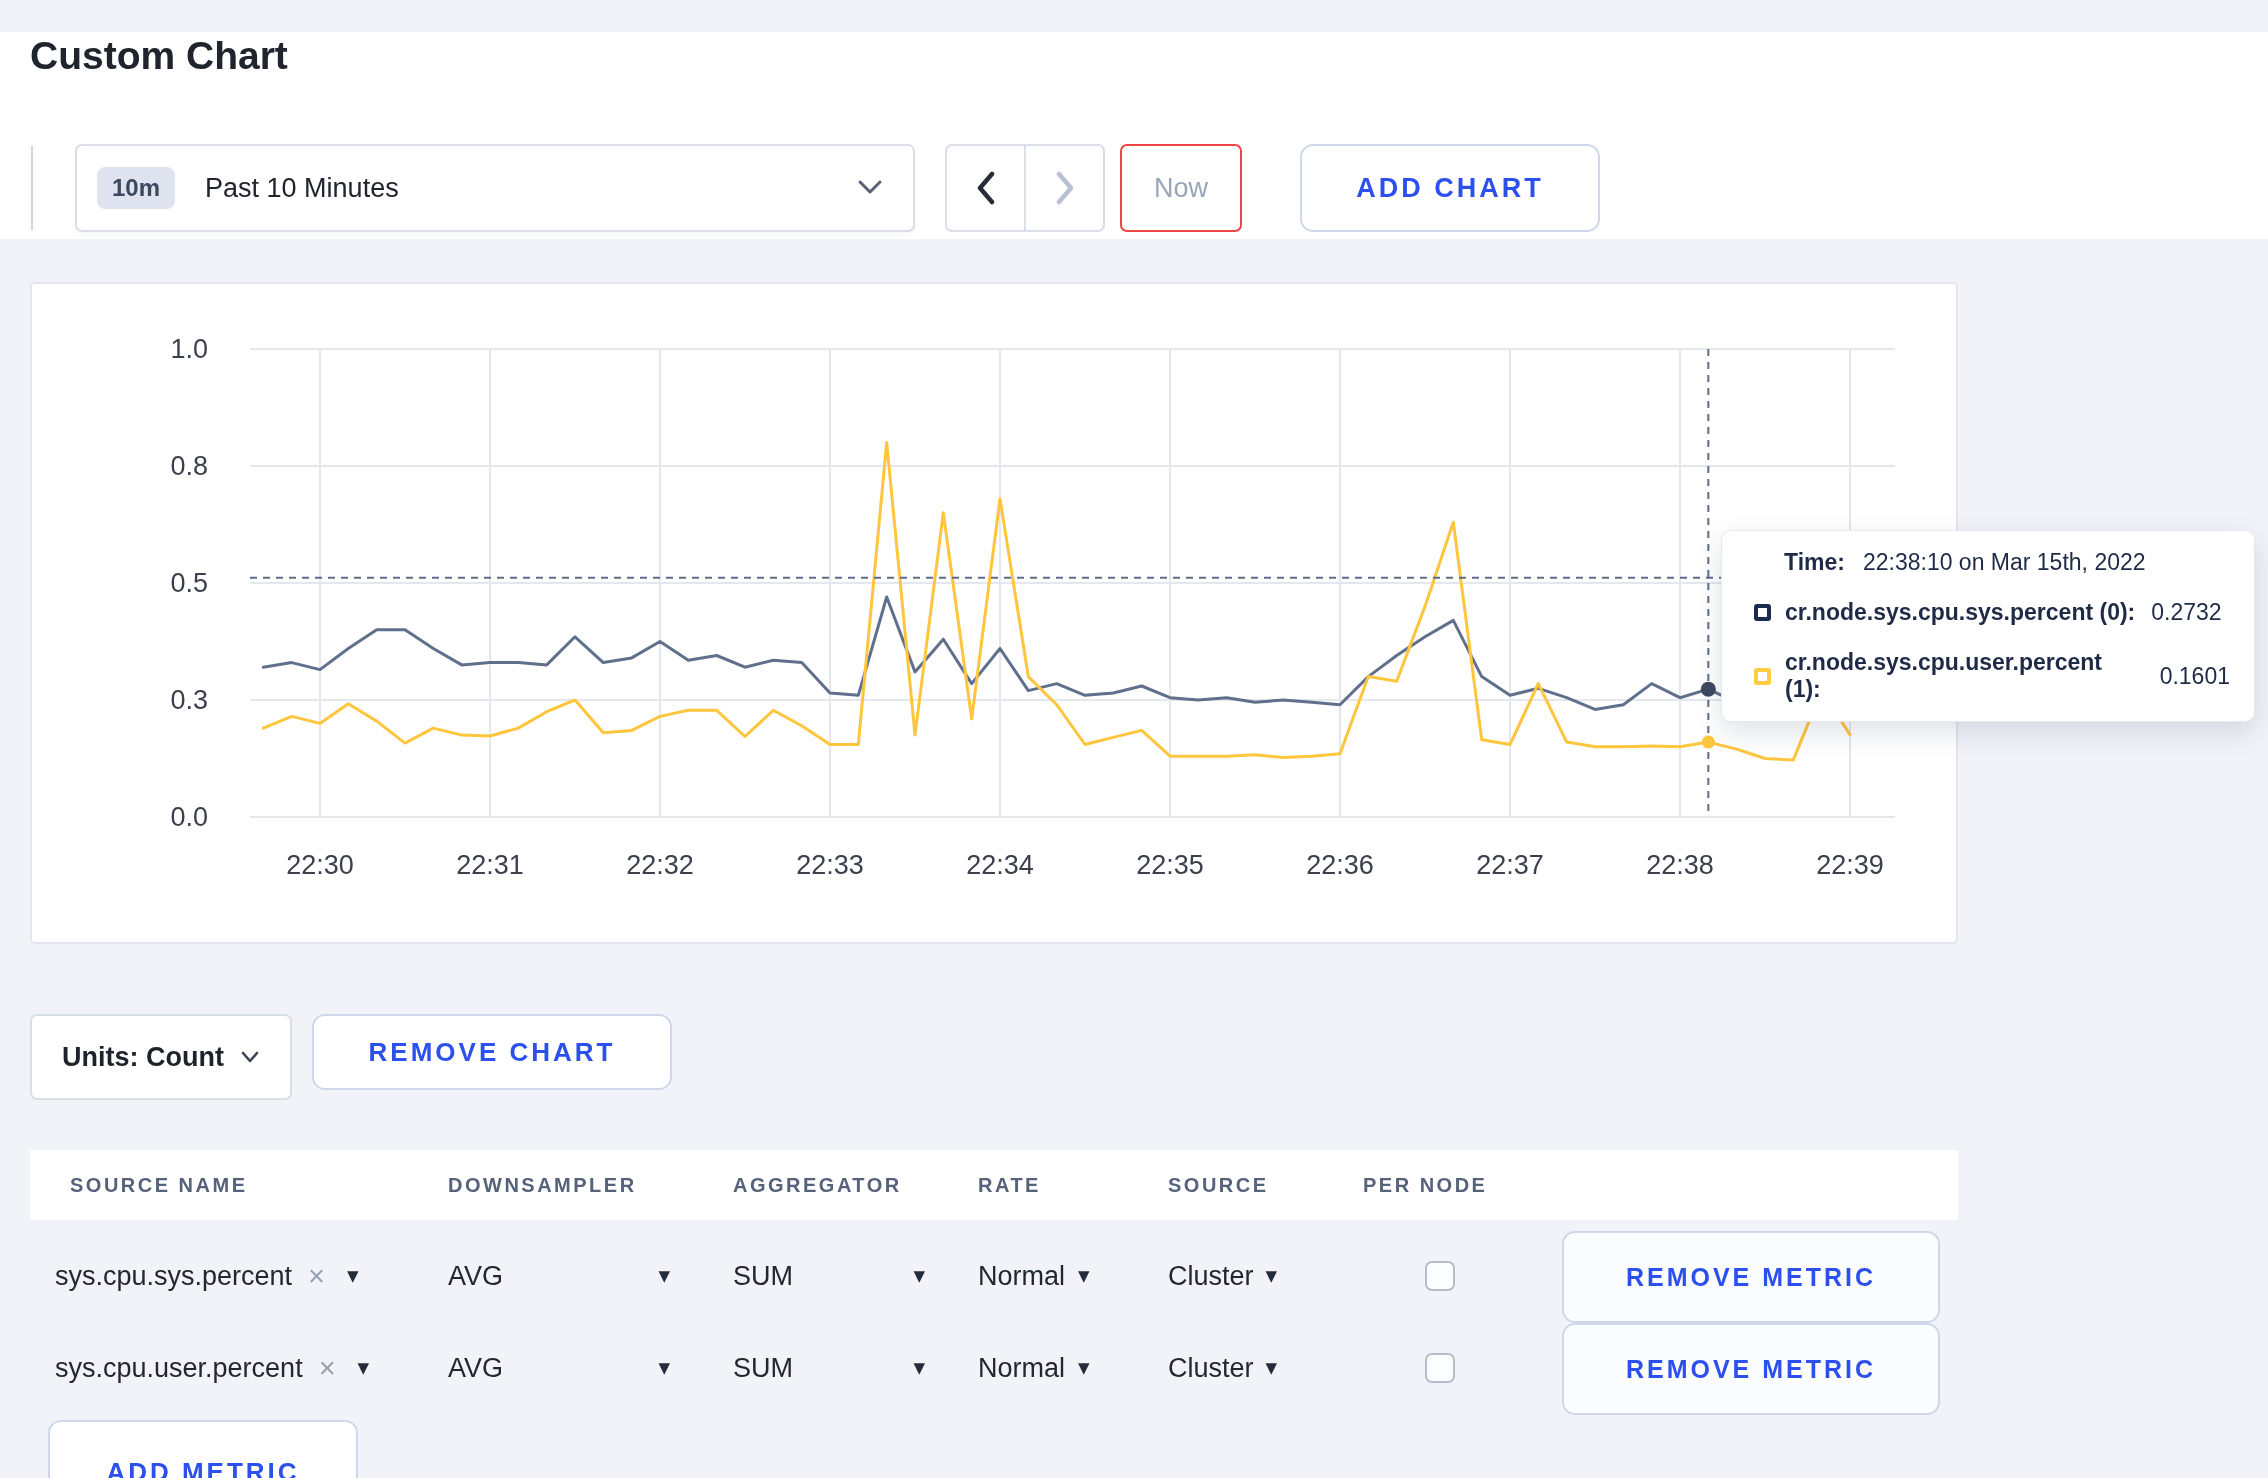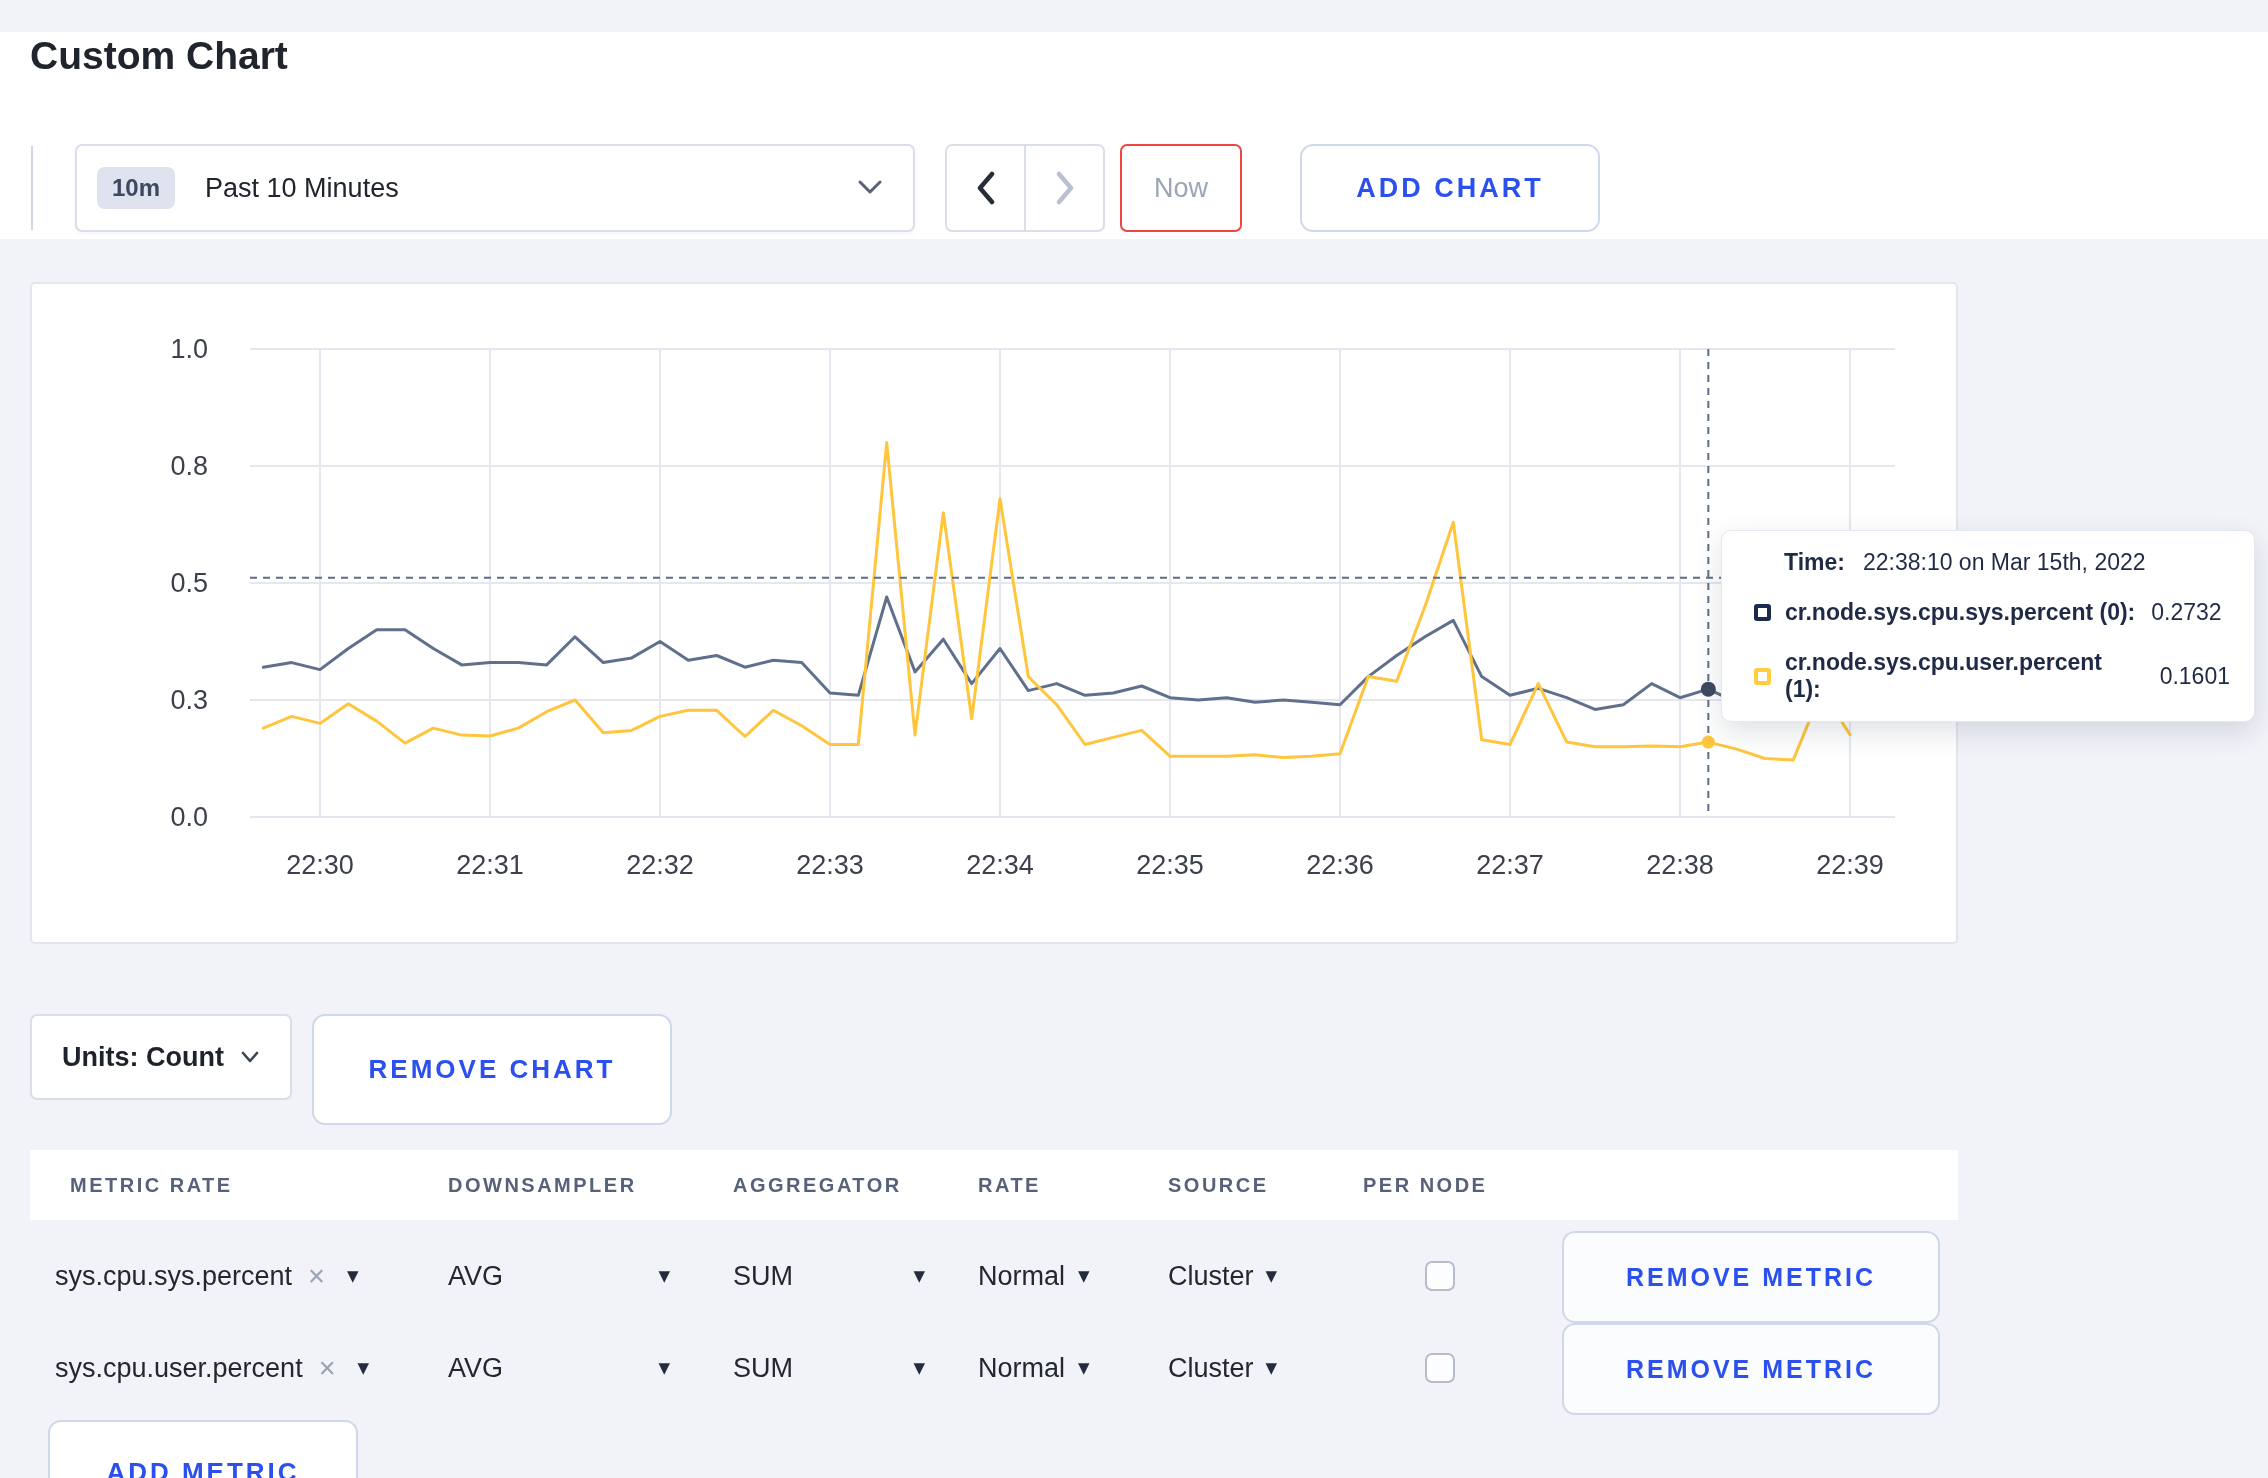--- a/index.html
+++ b/index.html
@@ -68,21 +68,21 @@
   .tt-name{font-weight:700;}
   .tt-num{margin-left:16px;}
 
   
   .unitsbox{
     position:absolute;left:30px;top:982px;width:262px;height:86px;box-sizing:border-box;
     background:#fff;border:2px solid #d9dee9;border-radius:7px;display:flex;align-items:center;
     justify-content:center;gap:16px;cursor:pointer;
   }
   .unitsbox span{font-size:27px;font-weight:700;color:#1e222a;}
-  .removechart{position:absolute;left:312px;top:982px;width:360px;height:111px;font-size:26px;}
+  .removechart{position:absolute;left:312px;top:982px;width:360px;height:76px;font-size:26px;}
 
   
   .thead{position:absolute;left:30px;top:1118px;width:1928px;height:70px;background:#fff;}
   .th{
     position:absolute;top:0;height:70px;line-height:70px;font-size:20px;font-weight:700;
     letter-spacing:2.5px;color:#56617a;white-space:nowrap;
   }
   .mrow{position:absolute;left:30px;width:1928px;height:92px;}
   .cell{position:absolute;top:0;height:92px;display:flex;align-items:center;font-size:27px;color:#232830;}
   .caret{font-size:15px;color:#242b3a;font-family:"DejaVu Sans",sans-serif;}
@@ -189,21 +189,21 @@
 
   <div class="unitsbox">
     <span>Units: Count</span>
     <svg width="20" height="14" viewBox="0 0 20 14">
         <polyline points="3,3 10,11 17,3" fill="none" stroke="#3c4454" stroke-width="2.6" stroke-linecap="round" stroke-linejoin="round"></polyline>
       </svg>
   </div>
   <button class="blue-btn removechart">REMOVE CHART</button>
 
   <div class="thead">
-    <span class="th" style="left:40px">METRIC RATE</span>
+    <span class="th" style="left:40px">SOURCE NAME</span>
     <span class="th" style="left:418px">DOWNSAMPLER</span>
     <span class="th" style="left:703px">AGGREGATOR</span>
     <span class="th" style="left:948px">RATE</span>
     <span class="th" style="left:1138px">SOURCE</span>
     <span class="th" style="left:1333px">PER NODE</span>
   </div>
 
   <div class="mrow" style="top:1198px">
     <div class="cell c-metric">
       <span class="name">sys.cpu.sys.percent</span>

